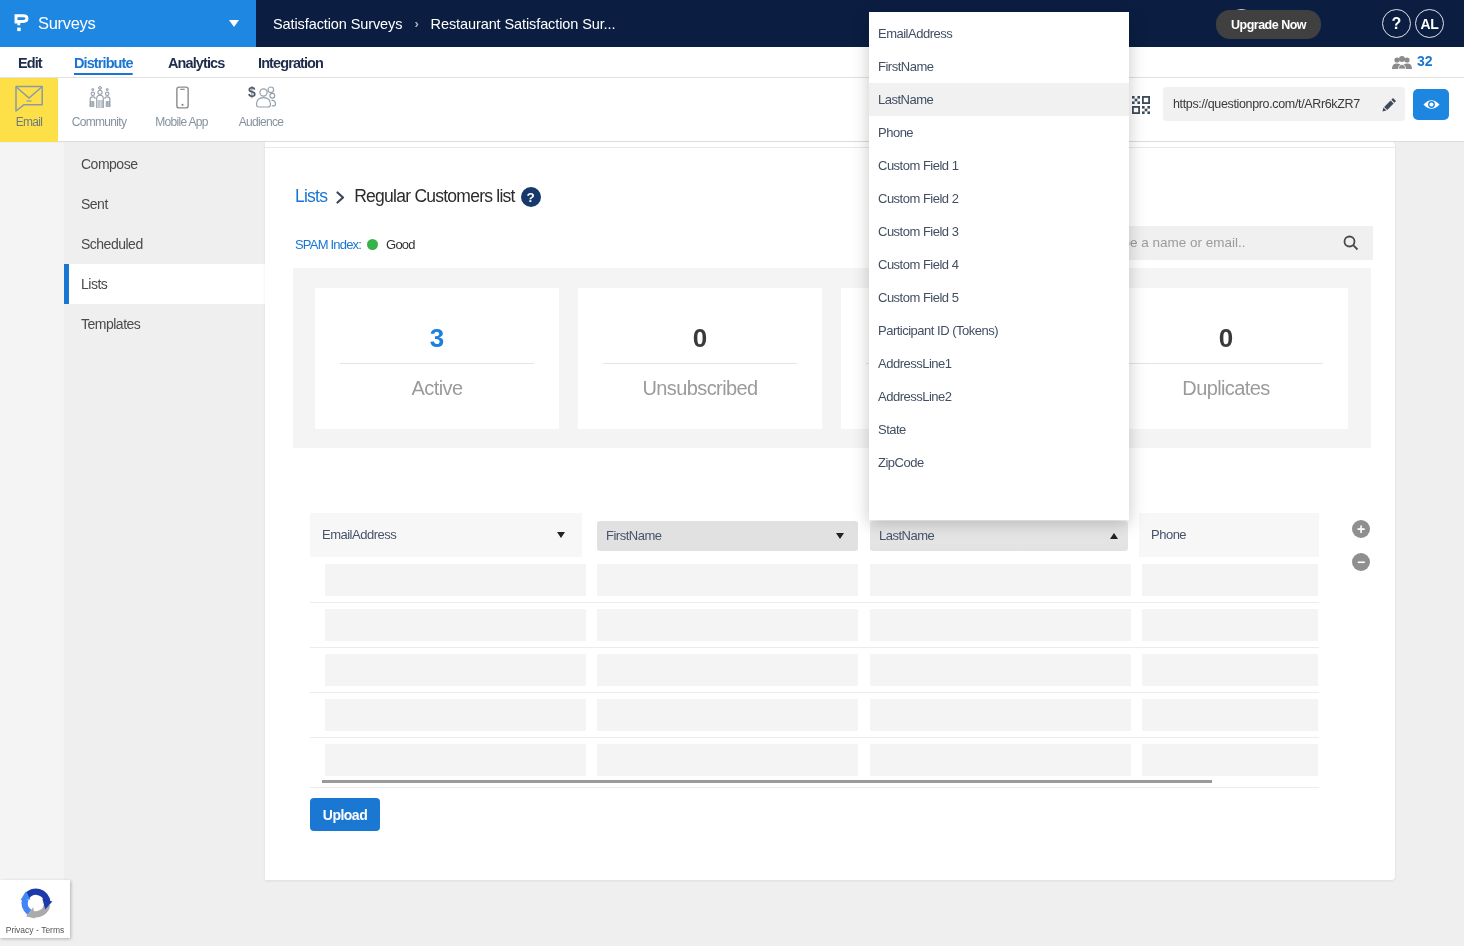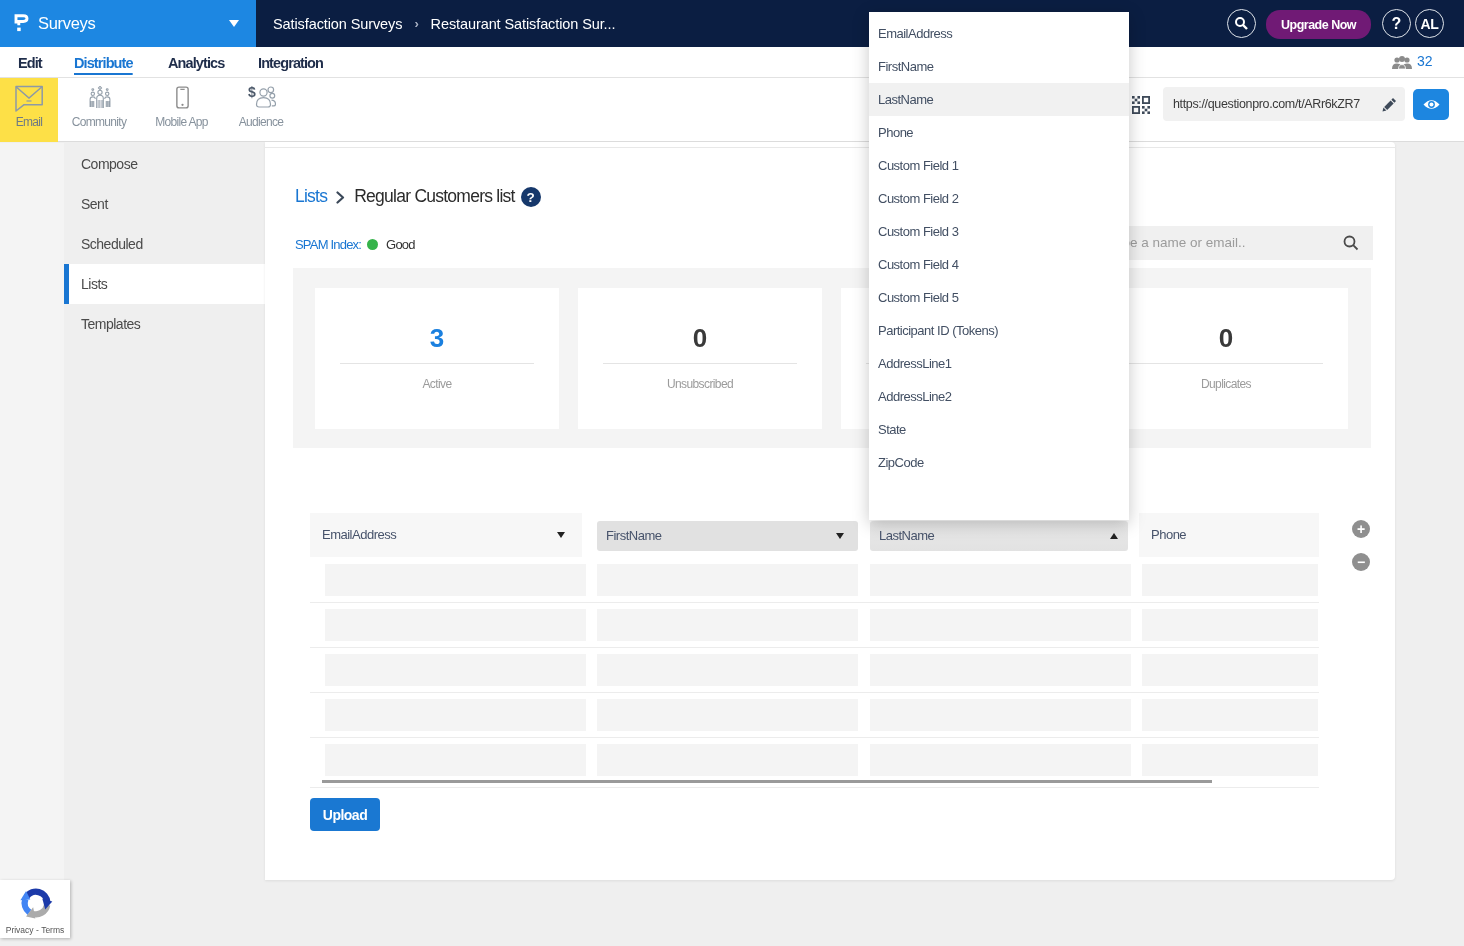--- a/index.html
+++ b/index.html
@@ -7,27 +7,27 @@
 body { font-family:"Liberation Sans", sans-serif; background:#efefef; position:relative; }
 
 
 #topbar { position:absolute; left:0; top:0; width:1464px; height:47px; background:#0b1e42; z-index:30; }
 #brand { position:absolute; left:0; top:0; width:256px; height:47px; background:#1d87e2; }
 #brand .bname { position:absolute; left:38px; top:14px; color:#fff; font-size:16.5px; font-weight:400; letter-spacing:-0.3px; }
 #brand .caret { position:absolute; left:229px; top:20px; width:0; height:0; border-left:5.5px solid transparent; border-right:5.5px solid transparent; border-top:7px solid #fff; }
 #crumbs { position:absolute; left:273px; top:0; height:47px; display:flex; align-items:center; color:#fff; font-size:14.5px; letter-spacing:-0.1px; }
 #crumbs .sep { color:#aab3c5; margin:0 12px; font-size:13px; font-weight:700; }
 .tcirc { position:absolute; top:9px; width:29px; height:29px; border-radius:50%; border:1.5px solid #dfe4ea; color:#fff; display:flex; align-items:center; justify-content:center; }
-#upgr { position:absolute; left:1266px; top:10px; width:105px; height:29px; background:#701a75; border-radius:14px; color:#fff; font-size:12.5px; font-weight:700; letter-spacing:-0.5px; display:flex; align-items:center; justify-content:center; }
+#upgr { position:absolute; left:1216px; top:10px; width:105px; height:29px; background:#404040; border-radius:14px; color:#fff; font-size:12.5px; font-weight:700; letter-spacing:-0.5px; display:flex; align-items:center; justify-content:center; }
 
 
 #nav2 { position:absolute; left:0; top:47px; width:1464px; height:31px; background:#fff; border-bottom:1px solid #e2e2e2; z-index:5; }
 .navitem { position:absolute; top:0; height:31px; display:flex; align-items:center; font-size:14.5px; font-weight:700; letter-spacing:-0.9px; color:#1f2d4a; }
 #nav2 .dist { color:#1976d2; text-decoration:underline; text-decoration-thickness:2px; text-underline-offset:5px; }
-#n32 { position:absolute; left:1417px; top:6px; color:#1976d2; font-size:14px; }
+#n32 { position:absolute; left:1417px; top:6px; color:#1976d2; font-size:14px;font-weight:bold; }
 
 
 #tools { position:absolute; left:0; top:78px; width:1464px; height:64px; background:#fff; border-bottom:1px solid #dcdcdc; z-index:5; }
 .tile { position:absolute; top:0; height:64px; text-align:center; color:#87929d; font-size:12px; letter-spacing:-0.7px; }
 .tile .lbl { position:absolute; bottom:13px; width:100%; text-align:center; }
 #tile-email { left:0; width:58px; background:#fde047; color:#6e7a85; }
 #urlbox { position:absolute; left:1163px; top:9px; width:242px; height:34px; background:#f1f1f1; border-radius:4px; color:#3a3a3a; font-size:12.5px; letter-spacing:-0.35px; line-height:34px; padding-left:10px; white-space:nowrap; overflow:hidden; }
 #eyebtn { position:absolute; left:1413px; top:11px; width:36px; height:31px; background:#1d86e0; border-radius:5px; display:flex; align-items:center; justify-content:center; }
 
 
@@ -44,21 +44,21 @@
 #bc2 .help { width:20px; height:20px; background:#16386b; color:#fff; border-radius:50%; font-size:13.5px; font-weight:700; letter-spacing:0; display:flex; align-items:center;justify-content:center; margin-left:6px; margin-top:2px;}
 #spam { position:absolute; left:30px; top:95px; font-size:13px; letter-spacing:-0.8px; color:#333; display:flex; align-items:center; }
 #spam .si { color:#1976d2; }
 #spam .dot { width:11px; height:11px; border-radius:50%; background:#35b34a; margin:0 8px 0 6px; }
 #srch { position:absolute; left:781px; top:84px; width:327px; height:34px; background:#f0f0f0; color:#9b9b9b; font-size:13.5px; line-height:34px; padding-left:51px; }
 #grayband { position:absolute; left:28px; top:126px; width:1078px; height:180px; background:#f4f4f4; }
 .scard { position:absolute; top:20px; width:244px; height:141px; background:#fff; text-align:center; }
 .scard .num { margin-top:35px; font-size:26px; font-weight:700; color:#3a3a3a; }
 .scard .num.blue { color:#1b80df; }
 .scard .dl { margin:9px 25px 0 25px; border-top:1px solid #e4e4e4; }
-.scard .lab { margin-top:13px; font-size:12px; letter-spacing:-0.6px; color:#9b9b9b; }
+.scard .lab { margin-top:13px; font-size:20px; letter-spacing:-0.6px; color:#9b9b9b; }
 
 #tabs { position:absolute; left:28px; top:306px; width:1078px; height:42px; border-bottom:1px solid #e2e2e2; }
 .tab { position:absolute; top:0; height:42px; line-height:54px; font-size:15px; letter-spacing:0; color:#34404f; }
 .tab.act { border-bottom:3px solid #1976d2; color:#222d3d; padding:0 11px 0 7px; margin-left:-7px; }
 
 .hlight { position:absolute; background:#f7f7f7; height:44px; top:371px; }
 .hsel { position:absolute; background:#e1e1e1; height:30px; top:379px; border-radius:3px; color:#47536b; font-size:13px; letter-spacing:-0.5px; line-height:30px; padding-left:9px; }
 .car { position:absolute; width:0; height:0; border-left:4.5px solid transparent; border-right:4.5px solid transparent; }
 .car.down { border-top:6px solid #222; }
 .car.up { border-bottom:6px solid #222; }

